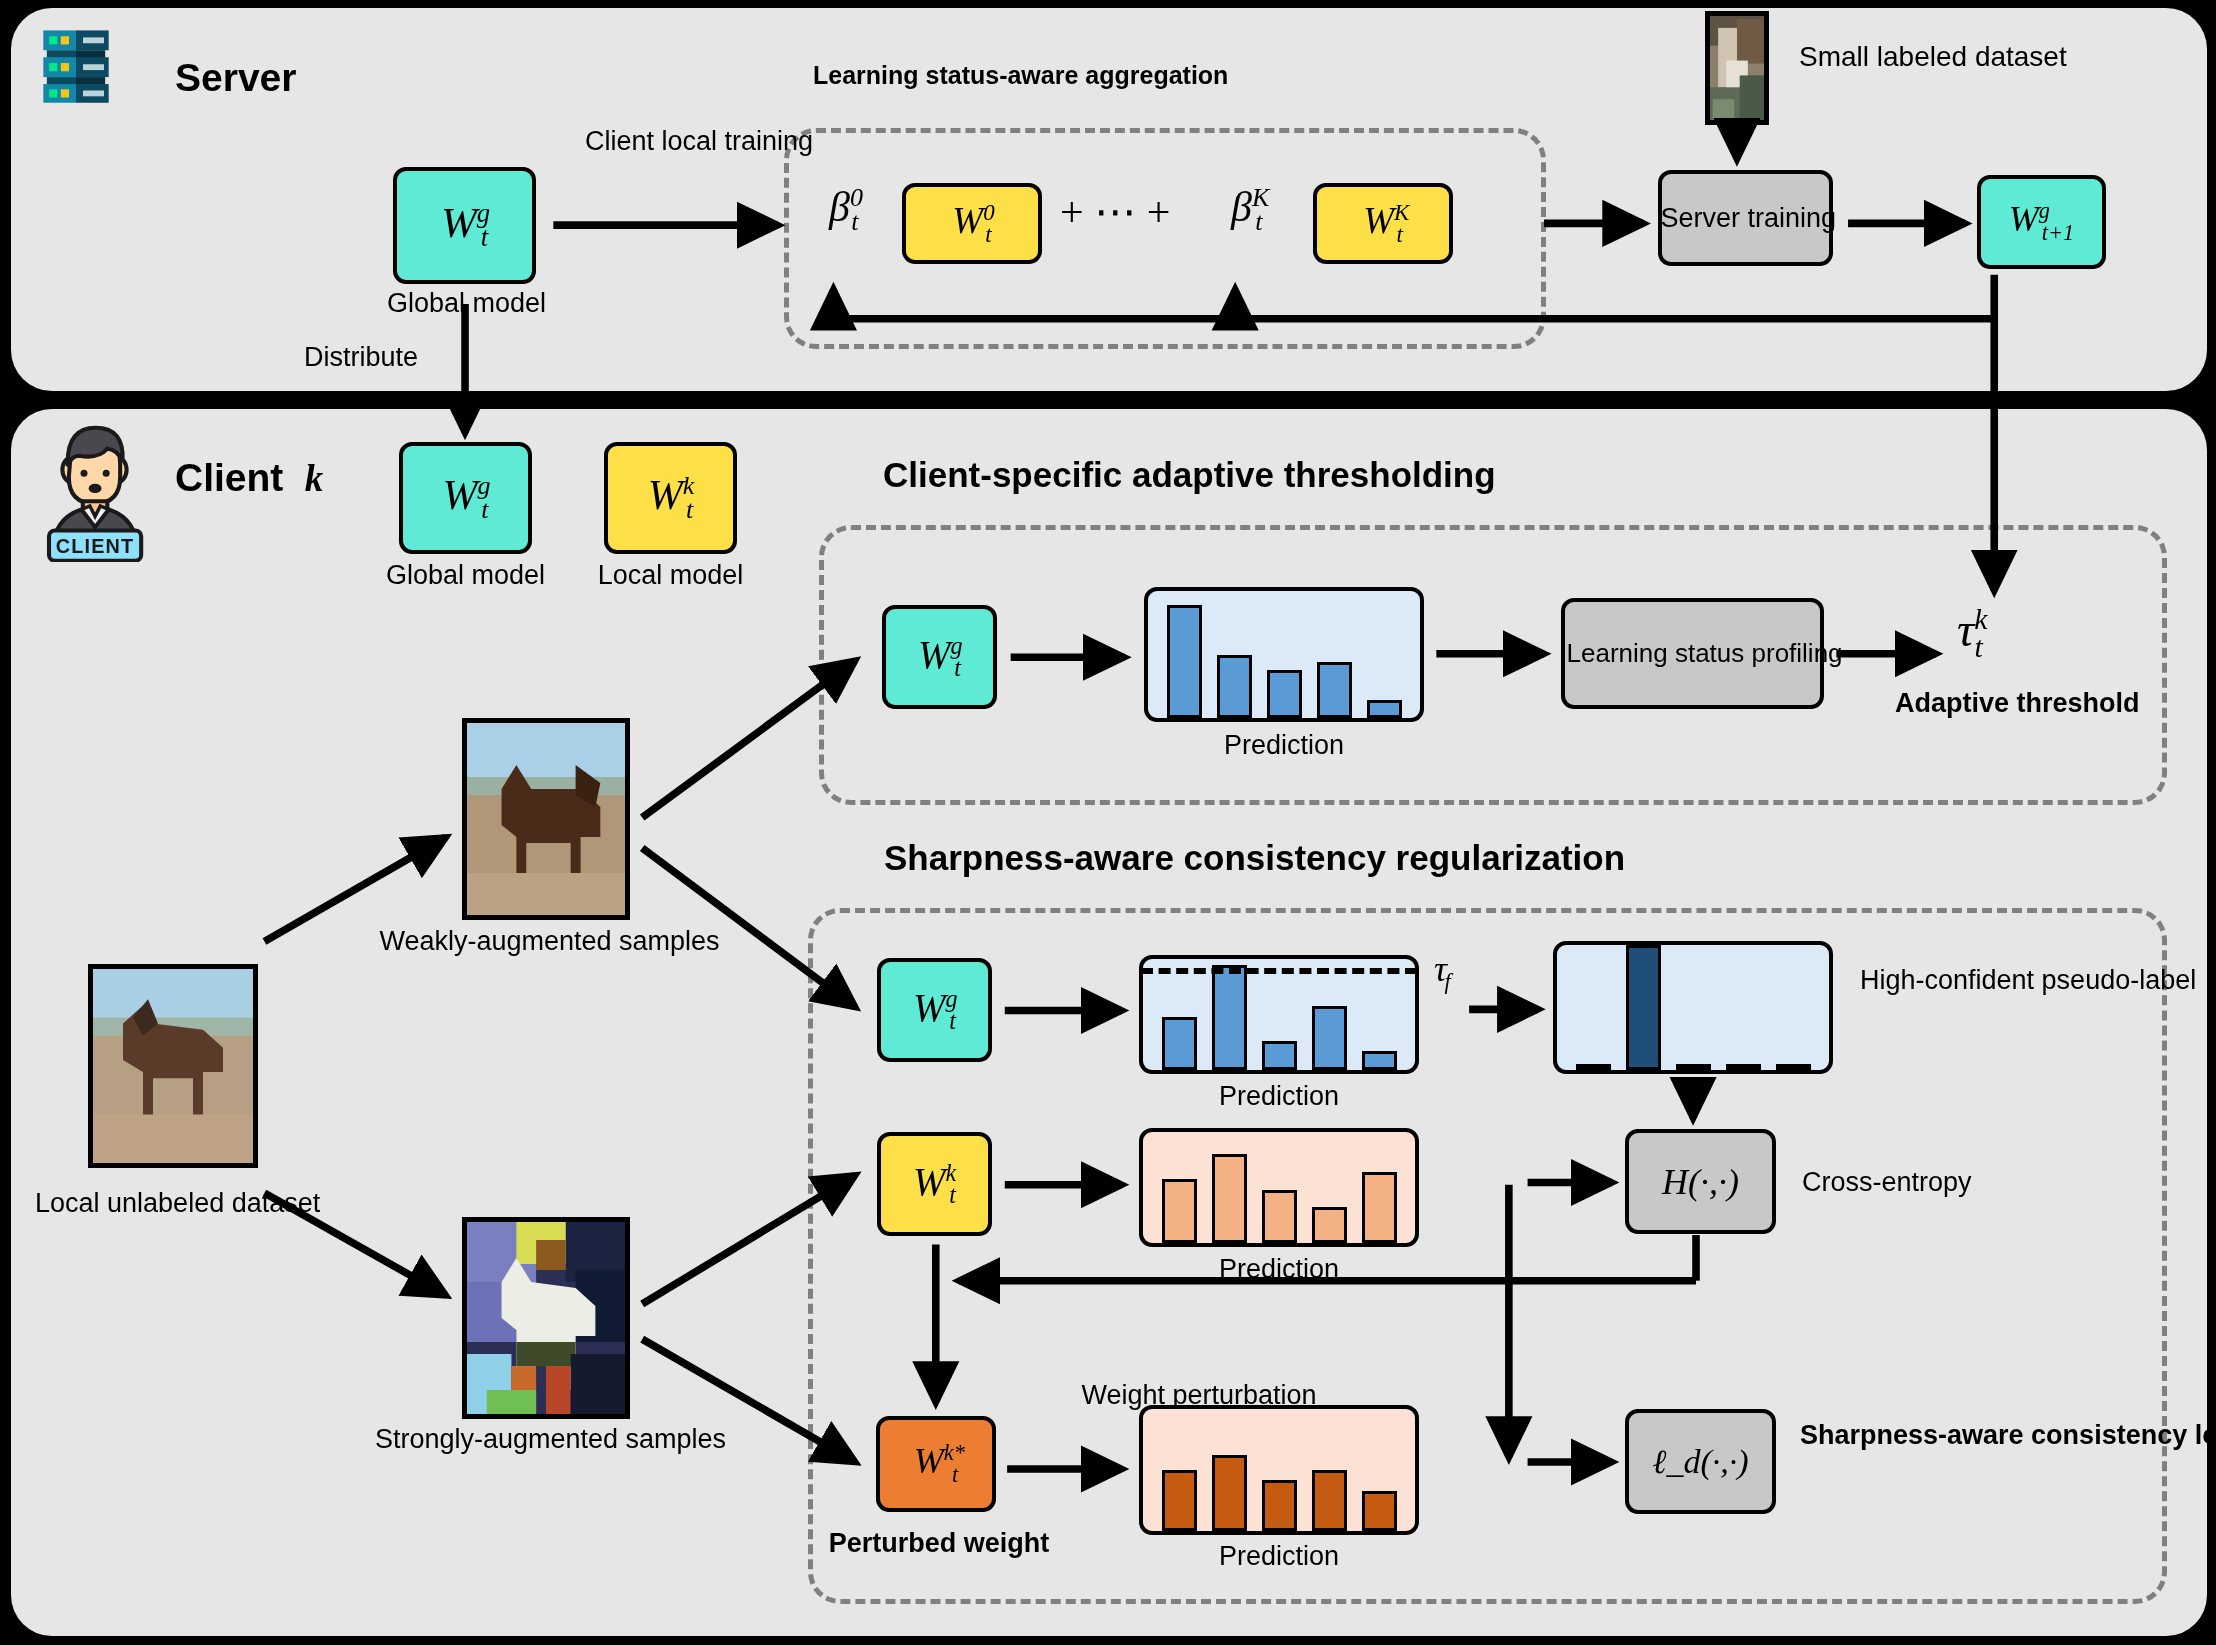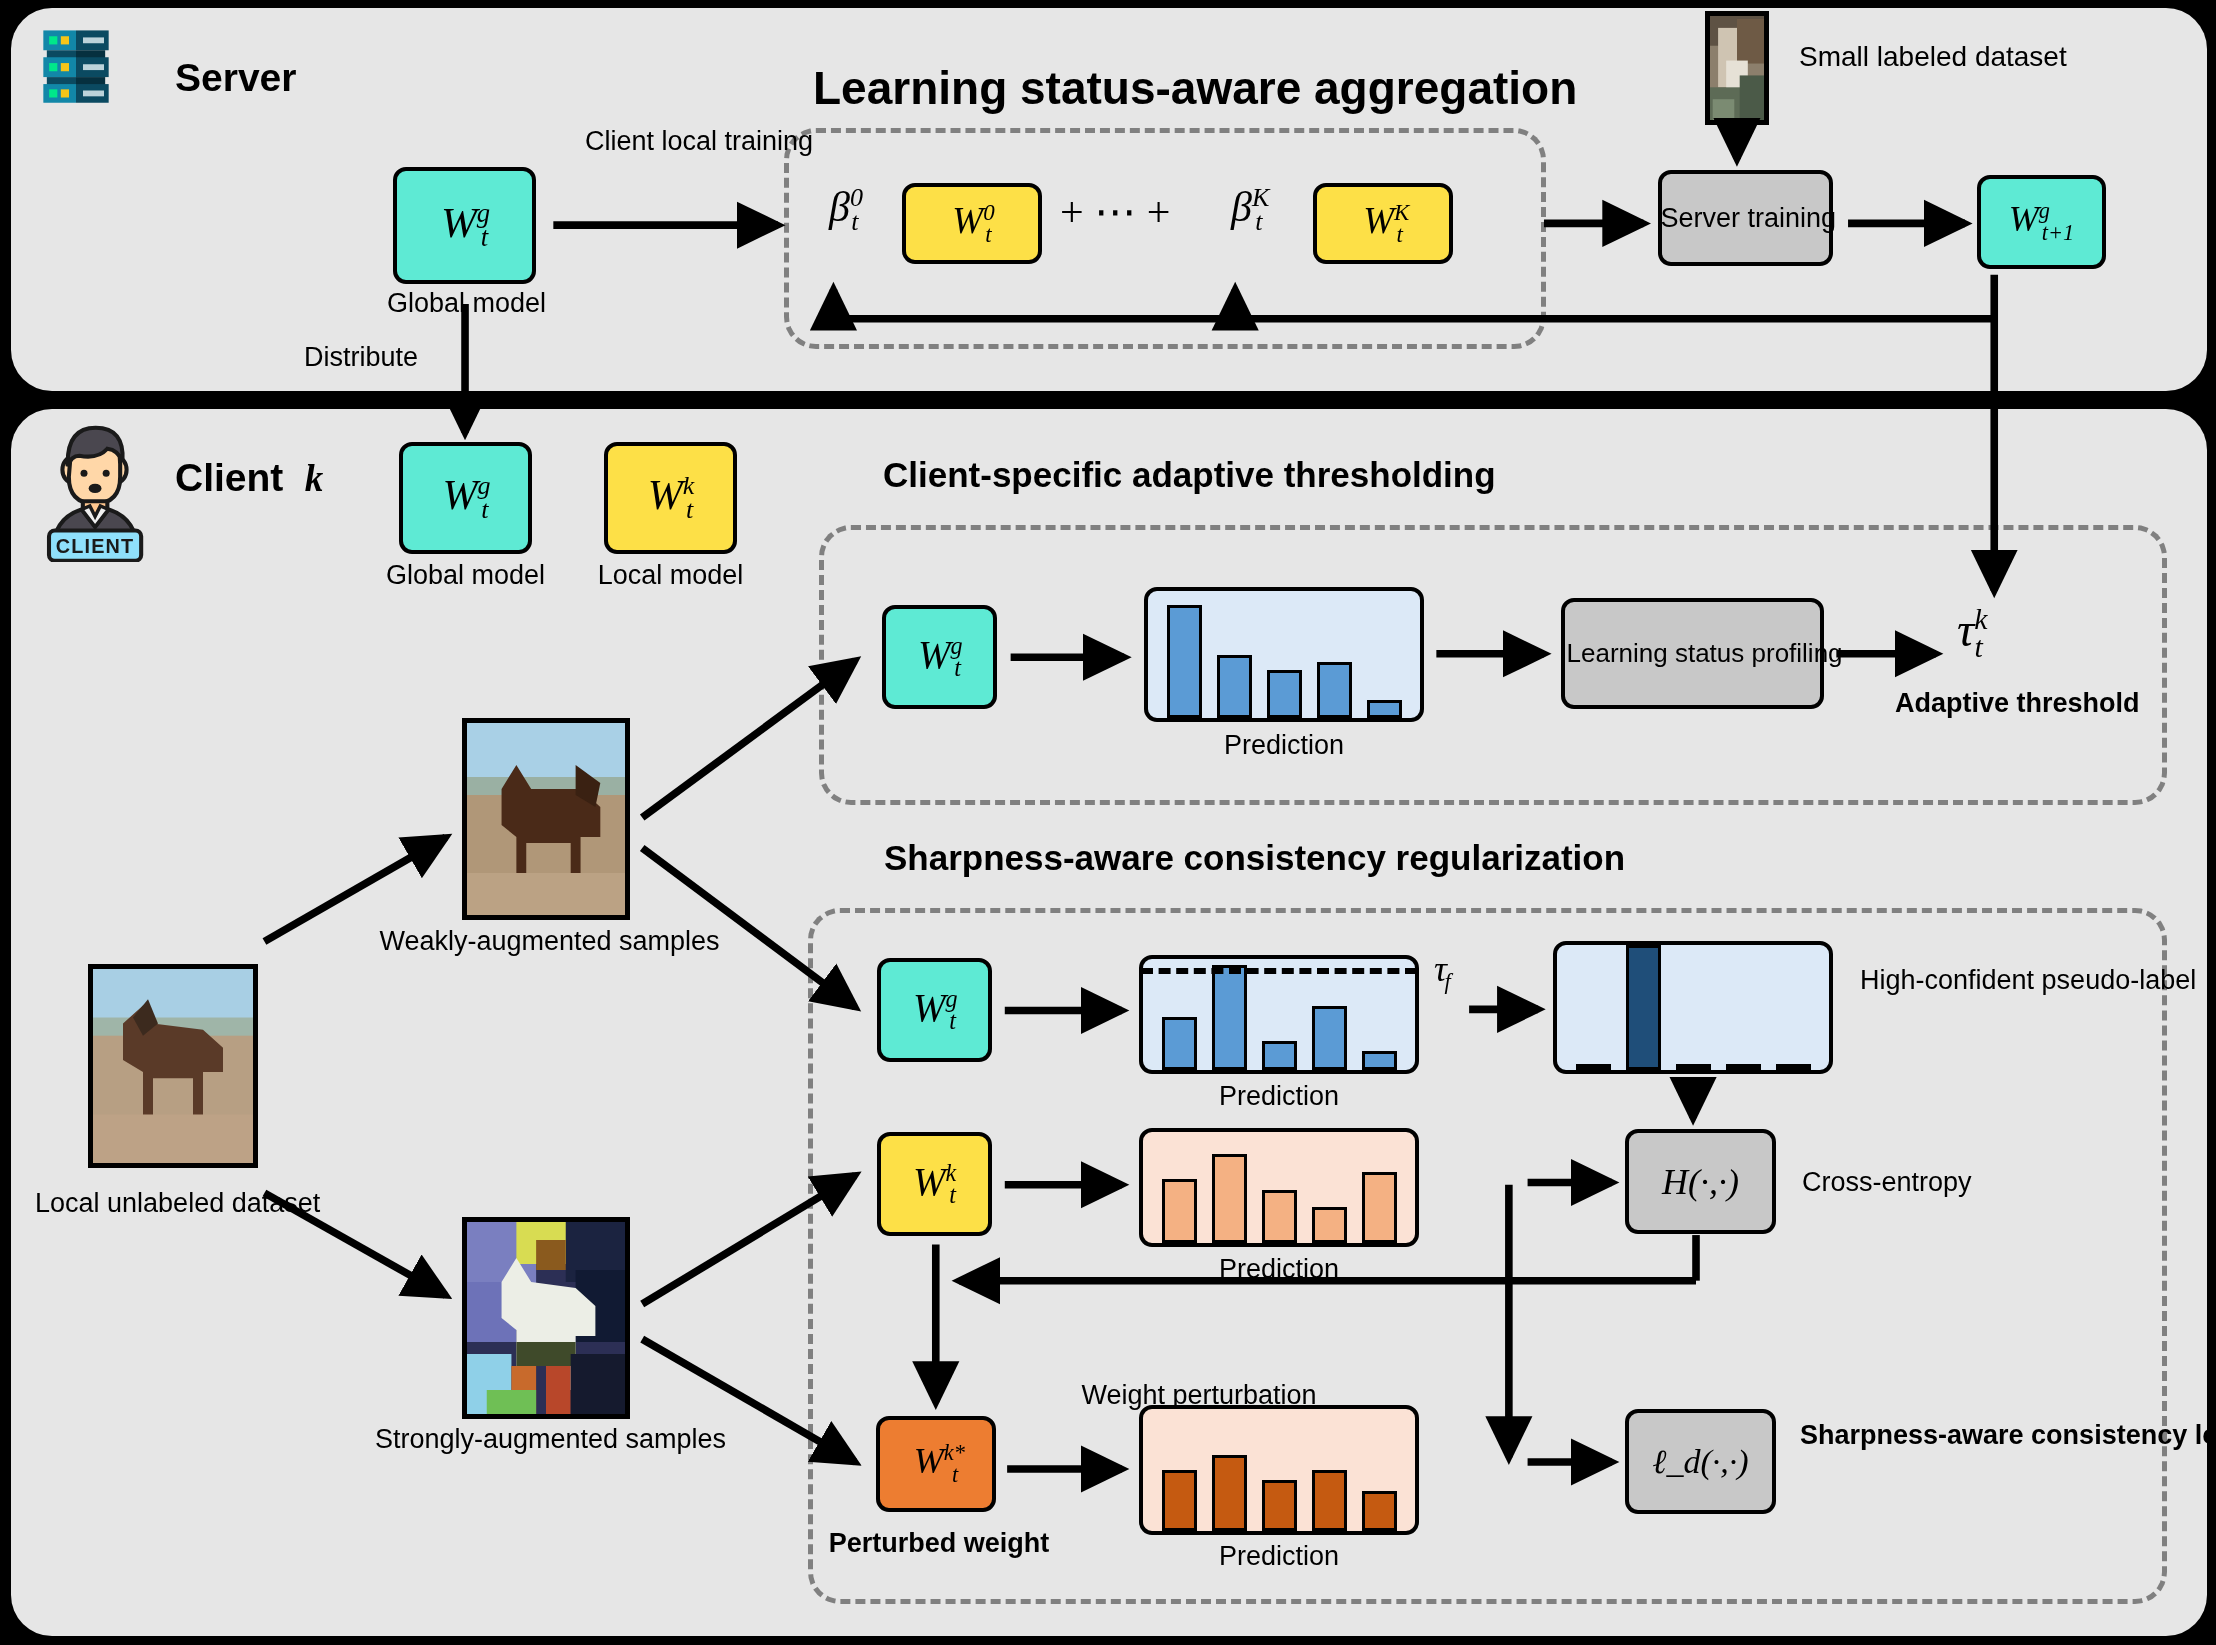--- a/index.html
+++ b/index.html
@@ -75,21 +75,21 @@
       <rect x="4" y="96" width="56" height="32" fill="#1287a8"></rect>
       <rect x="60" y="96" width="56" height="32" fill="#0b4a61"></rect>
       <rect x="14" y="105" width="14" height="14" fill="#00e88a"></rect>
       <rect x="34" y="105" width="14" height="14" fill="#f5c518"></rect>
       <rect x="72" y="107" width="36" height="10" fill="#bcd3da"></rect>
     </svg>
   </div>
 
   <div class="section-title" style="left:175px;top:56px;font-size:39px;">Server</div>
 
-  <div class="section-title" style="left:813px;top:61px;font-size:46px;">Learning status-aware aggregation</div>
+  <div class="section-title" style="left:813px;top:61px;font-size:25px;">Learning status-aware aggregation</div>
 
   <div class="dashed-box" style="left:784px;top:128px;width:752px;height:211px;"></div>
 
   <div class="mbox green" style="left:393px;top:167px;width:143px;height:117px;font-size:0px;">
     <span class="math" style="position:static;font-size:43px;">W<span class="sub">g</span><span class="sb" style="margin-left:-9.4px;">t</span></span>
   </div>
   <div class="lbl" style="left:370px;top:288px;width:193px;font-size:27px;">Global model</div>
 
   <div class="lbl" style="left:585px;top:125px;width:193px;font-size:27px;line-height:1.22;">Client local training</div>
 

